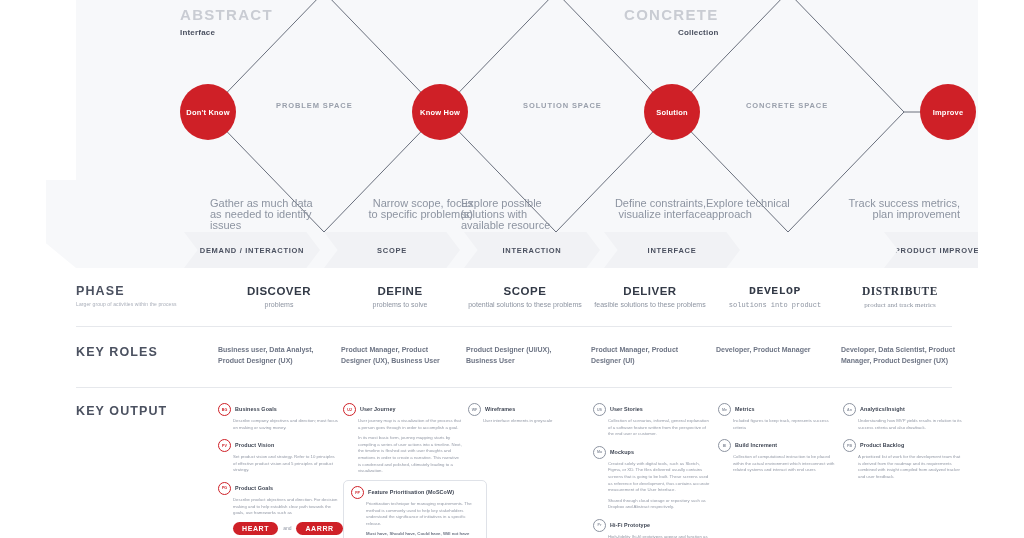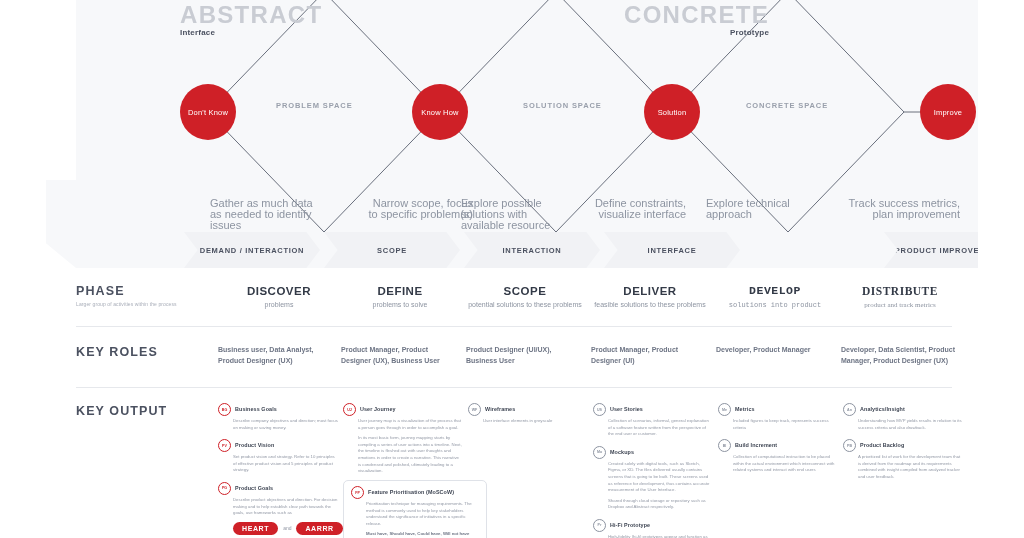--- a/index.html
+++ b/index.html
@@ -16,34 +16,34 @@
   .diagram{
     position:absolute;left:76px;top:0;width:902px;height:268px;
     background:#f7f8fa;
     overflow:hidden;
   }
   .diagram-svg{position:absolute;left:0;top:0;width:902px;height:268px;}
 
   .abstract-block{position:absolute;left:104px;top:4px;}
   .concrete-block{position:absolute;left:548px;top:4px;text-align:right;}
   .big-word{
-    font-size:24px;font-weight:bold;letter-spacing:1.3px;
+    font-size:15px;font-weight:bold;letter-spacing:1.3px;
     color:#c9ccd3;line-height:22px;
   }
   .sub-word{
     font-size:8px;font-weight:bold;letter-spacing:.2px;
     color:#4b5160;line-height:12px;margin-top:1px;
   }
 
   
   .node{
     position:absolute;border-radius:50%;
     background:#cf2027;
     display:flex;align-items:center;justify-content:center;
-    color:#ffffff;font-size:7.5px;font-weight:normal;letter-spacing:.2px;
+    color:#ffffff;font-size:7.5px;font-weight:bold;letter-spacing:.2px;
     text-align:center;
   }
 
   
   .space-label{
     position:absolute;font-size:7.5px;font-weight:bold;letter-spacing:.9px;
     color:#9aa0ac;white-space:nowrap;
   }
 
   
@@ -142,21 +142,21 @@
       <polyline points="828,112 872,112" fill="none" stroke="#59606e" stroke-width="0.9"></polyline>
     </svg>
 
     <div class="abstract-block">
       <div class="big-word">ABSTRACT</div>
       <div class="sub-word">Interface</div>
     </div>
 
     <div class="concrete-block">
       <div class="big-word">CONCRETE</div>
-      <div class="sub-word">Prototype</div>
+      <div class="sub-word">Collection</div>
     </div>
 
     <div class="node" style="left:104px;top:84px;width:56px;height:56px;">
       <span>Don't Know</span>
     </div>
     <div class="node" style="left:336px;top:84px;width:56px;height:56px;">
       <span>Know How</span>
     </div>
     <div class="node" style="left:568px;top:84px;width:56px;height:56px;">
       <span>Solution</span>
@@ -165,21 +165,21 @@
       <span>Improve</span>
     </div>
 
     <div class="space-label" style="left:200px;top:101px;">PROBLEM SPACE</div>
     <div class="space-label" style="left:435px;top:101px;padding-left:12px;">SOLUTION SPACE</div>
     <div class="space-label" style="left:670px;top:101px;">CONCRETE SPACE</div>
 
     <div class="cap" style="left:134px;top:198px;">Gather as much data as needed to identify issues</div>
     <div class="cap r" style="left:285px;top:198px;">Narrow scope, focus to specific problem(s)</div>
     <div class="cap" style="left:385px;top:198px;">Explore possible solutions with available resource</div>
-    <div class="cap r" style="left:498px;top:198px;">Define constraints, visualize interface</div>
+    <div class="cap r" style="left:518px;top:198px;">Define constraints, visualize interface</div>
     <div class="cap" style="left:630px;top:198px;">Explore technical approach</div>
     <div class="cap r" style="left:772px;top:198px;">Track success metrics, plan improvement</div>
 
     <div class="chev-bar">
       <div class="chev" style="left:108px;width:136px;clip-path:polygon(0 0,90% 0,100% 50%,90% 100%,0 100%,10% 50%);">
         <span>DEMAND / INTERACTION</span>
       </div>
       <div class="chev" style="left:248px;width:136px;clip-path:polygon(0 0,90% 0,100% 50%,90% 100%,0 100%,10% 50%);">
         <span>SCOPE</span>
       </div>

